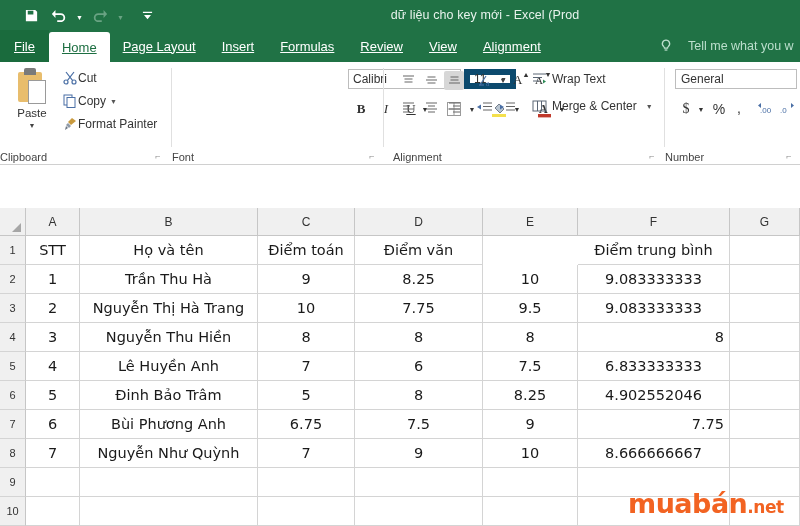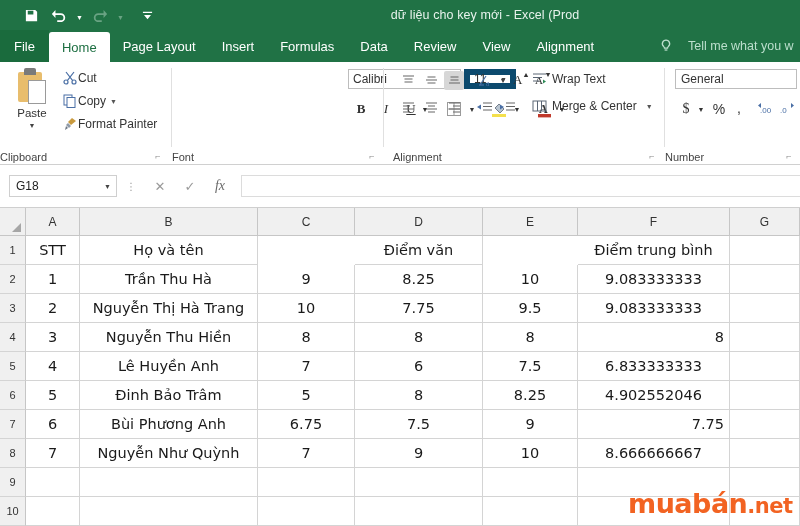--- a/index.html
+++ b/index.html
@@ -36,21 +36,21 @@
   }
 
   
   .tabstrip {
     position: absolute; left: 0; top: 30px; width: 800px; height: 32px;
     background: #207245;
   }
   .tabs { display: flex; align-items: flex-end; height: 32px; }
   .tab {
     height: 32px; padding: 0 13px; display: flex; align-items: center;
-    color: #ffffff; font-size: 13px; white-space: nowrap;
+    color: #ffffff; font-size: 13px; white-space: nowrap; text-decoration: underline;
   }
   .tab.file { background: #1a6b3d; padding: 0 14px; }
   .tab.active {
     background: #ffffff; color: #1d6f42; font-weight: 400;
     border-radius: 3px 3px 0 0; margin-bottom: 0; height: 30px; align-self: flex-end;
   }
   .tellme {
     position: absolute; right: 2px; top: 0; height: 32px;
     display: flex; align-items: center; gap: 16px;
     color: #bcdfcd; font-size: 12.5px; white-space: nowrap; overflow: hidden;
@@ -209,21 +209,21 @@
   .cell.c  { justify-content: center; }
   .cell.r  { justify-content: flex-end; }
   .cell.hdr { font-weight: normal; justify-content: center; }
 
   
   .watermark {
     position: absolute; left: 628px; top: 489px;
     font-family: "DejaVu Sans", sans-serif; font-weight: bold; font-size: 27px;
     color: #f26322; letter-spacing: -0.5px; line-height: 30px;
   }
-  .watermark .net { font-size: 21px; font-weight: bold; }
+  .watermark .net { font-size: 17px; font-weight: bold; }
 
   svg { display: block; }
 </style>
 </head>
 <body>
 
 <div id="app">
 
   <div class="titlebar">
     <div class="qat">
@@ -255,21 +255,20 @@
     <div class="title-text">dữ liệu cho key mới - Excel (Prod</div>
   </div>
 
   <div class="tabstrip">
     <div class="tabs">
       <div class="tab file">File</div>
       <div class="tab active">Home</div>
       <div class="tab">Page Layout</div>
       <div class="tab">Insert</div>
       <div class="tab">Formulas</div>
-      <div class="tab">Data</div>
       <div class="tab">Review</div>
       <div class="tab">View</div>
       <div class="tab">Alignment</div>
     </div>
     <div class="tellme">
       <span>
         <svg width="12" height="14" viewBox="0 0 12 14">
             <path fill="none" stroke="#bcdfcd" stroke-width="1.3" d="M6 1.2a3.6 3.6 0 0 1 2.3 6.4c-.5.5-.8 1-.8 1.6h-3c0-.6-.3-1.1-.8-1.6A3.6 3.6 0 0 1 6 1.2z"></path>
             <path stroke="#bcdfcd" stroke-width="1.3" d="M4.6 11h2.8"></path>
           </svg>
@@ -510,33 +509,20 @@
         <svg width="19" height="16" viewBox="0 0 19 16">
             <text x="0" y="12" font-size="8" fill="#4a6fa5" font-family="Liberation Sans, sans-serif">.0</text>
             <path fill="#4a6fa5" d="M11 2l3 2.5L11 7z"></path>
           </svg>
       </div>
       <div class="rgroup-label">Number</div>
       <div class="dialog-launcher" style="right:5px">⌐</div>
     </div>
   </div>
 
-  <div class="fbar">
-    <div class="namebox">
-      <span>G18</span>
-      <span class="nb-caret">▼</span>
-    </div>
-    <div class="vdots">⋮</div>
-    <div class="fb-icons">
-      <div class="fb-ico">✕</div>
-      <div class="fb-ico">✓</div>
-      <div class="fb-ico fx">fx</div>
-    </div>
-    <div class="fb-input"></div>
-  </div>
 
   <div class="grid">
     <div class="corner"></div>
 
     <div class="colhead" style="left:26px;width:54px">A</div>
     <div class="colhead" style="left:80px;width:178px">B</div>
     <div class="colhead" style="left:258px;width:97px">C</div>
     <div class="colhead" style="left:355px;width:128px">D</div>
     <div class="colhead" style="left:483px;width:95px">E</div>
     <div class="colhead" style="left:578px;width:152px">F</div>
@@ -548,20 +534,21 @@
     <div class="rowhead" style="top:115px;height:29px">4</div>
     <div class="rowhead" style="top:144px;height:29px">5</div>
     <div class="rowhead" style="top:173px;height:29px">6</div>
     <div class="rowhead" style="top:202px;height:29px">7</div>
     <div class="rowhead" style="top:231px;height:29px">8</div>
     <div class="rowhead" style="top:260px;height:29px">9</div>
     <div class="rowhead" style="top:289px;height:29px">10</div>
 
     <div class="cell hdr" style="left:26px;top:28px;width:54px;height:29px">STT</div>
     <div class="cell hdr" style="left:80px;top:28px;width:178px;height:29px">Họ và tên</div>
+    <div class="cell hdr" style="left:258px;top:28px;width:97px;height:29px">Điểm toán</div>
     <div class="cell hdr" style="left:355px;top:28px;width:128px;height:29px">Điểm văn</div>
     <div class="cell hdr" style="left:578px;top:28px;width:152px;height:29px">Điểm trung bình</div>
     <div class="cell" style="left:730px;top:28px;width:70px;height:29px"></div>
 
     <div class="cell c" style="left:26px;top:57px;width:54px;height:29px">1</div>
     <div class="cell c" style="left:80px;top:57px;width:178px;height:29px">Trần Thu Hà</div>
     <div class="cell c" style="left:258px;top:57px;width:97px;height:29px">9</div>
     <div class="cell c" style="left:355px;top:57px;width:128px;height:29px">8.25</div>
     <div class="cell c" style="left:483px;top:57px;width:95px;height:29px">10</div>
     <div class="cell c" style="left:578px;top:57px;width:152px;height:29px">9.083333333</div>

